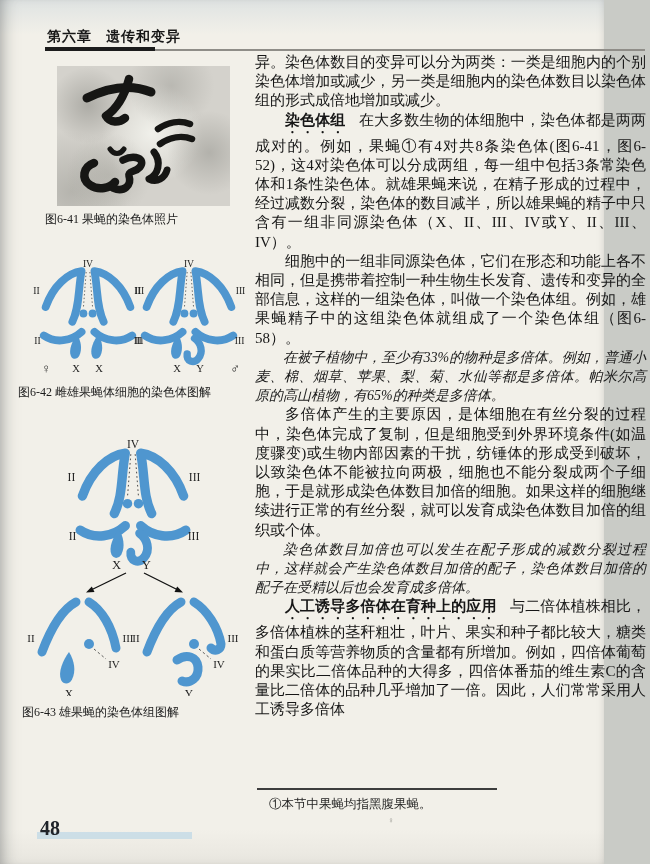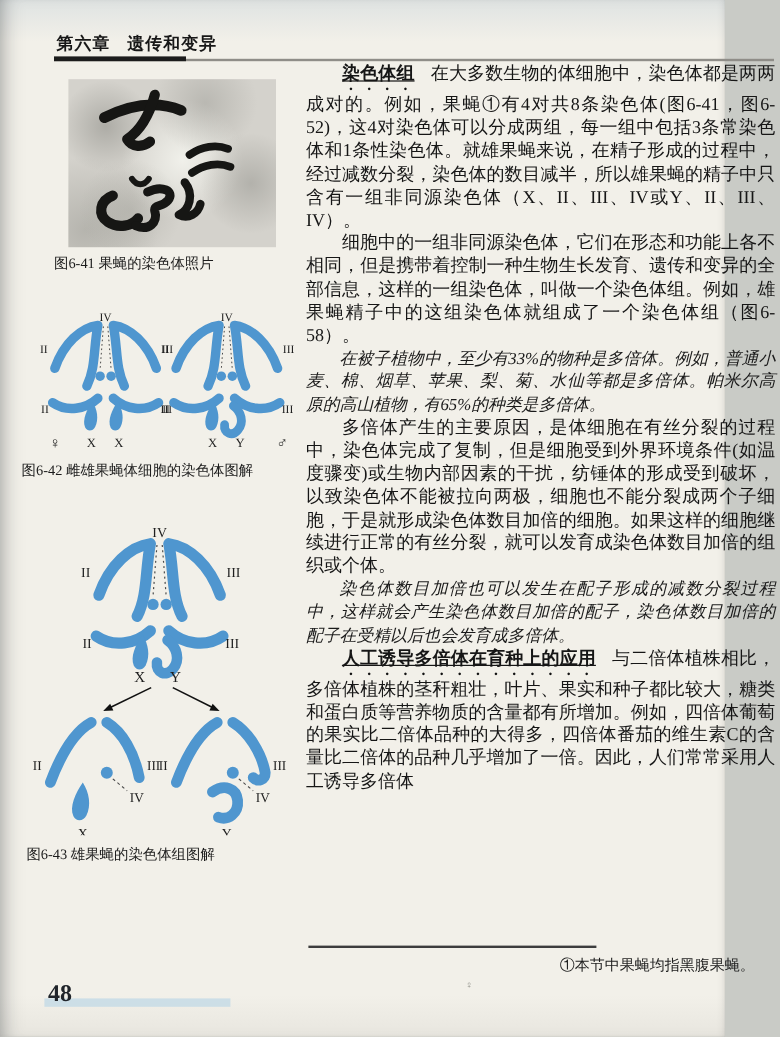--- a/index.html
+++ b/index.html
@@ -58,26 +58,25 @@
     text-align:justify;
   }
   .article p{margin:0;}
   .article p.indent{text-indent:2em;}
   .article p.kai{font-style:italic;font-size:14px;color:#1a1a1a;}
   .lead{
     font-weight:bold;margin-right:0.9em;
     text-emphasis:filled dot #111;
     -webkit-text-emphasis:filled dot #111;
     text-emphasis-position:under right;
-    text-decoration:underline;
     -webkit-text-emphasis-position:under right;
   }
   
   .foot-rule{position:absolute;left:257px;top:788px;width:240px;height:1.5px;background:#3d3d3d;}
-  .footnote{position:absolute;left:269px;top:796px;width:360px;font-size:12.5px;color:#1d1d1d;text-align:right;}
+  .footnote{position:absolute;left:269px;top:796px;width:360px;font-size:12.5px;color:#1d1d1d;}
   .artifact{position:absolute;left:388px;top:816px;font-size:8px;color:#8a8a84;}
   
   .pagenum-stripe{position:absolute;left:37px;top:832px;width:155px;height:7px;background:var(--stripe_blue);opacity:.8;}
   .pagenum{position:absolute;left:40px;top:817px;font-size:20px;font-weight:bold;color:#20242a;}
 </style>
 </head>
 <body>
 
 <div class="page">
 
@@ -188,20 +187,21 @@
       <path class="ch" stroke-width="9" d="M-10,62 C0,55 10,59 11,69 C12,80 3,86 -5,83"></path>
       <text x="-51" y="44" font-size="11" text-anchor="middle">II</text>
       <text x="46" y="44" font-size="11" text-anchor="middle">III</text>
       <text x="32" y="70" font-size="11" text-anchor="middle">IV</text>
       <text x="2" y="100" font-size="11.5" text-anchor="middle">Y</text>
     </g>
   </svg>
   <div class="figcap cap43">图6-43  雄果蝇的染色体组图解</div>
 
   <div class="article">
+      <p class="normal"><span>异。染色体数目的变异可以分为两类：一类是细胞内的个别染色体增加或减少，另一类是细胞内的染色体数目以染色体组的形式成倍地增加或减少。</span></p>
       <p class="normal indent"><span class="lead">染色体组</span><span>在大多数生物的体细胞中，染色体都是两两成对的。例如，果蝇①有4对共8条染色体(图6-41，图6-52)，这4对染色体可以分成两组，每一组中包括3条常染色体和1条性染色体。就雄果蝇来说，在精子形成的过程中，经过减数分裂，染色体的数目减半，所以雄果蝇的精子中只含有一组非同源染色体（X、II、III、IV或Y、II、III、IV）。</span></p>
       <p class="normal indent"><span>细胞中的一组非同源染色体，它们在形态和功能上各不相同，但是携带着控制一种生物生长发育、遗传和变异的全部信息，这样的一组染色体，叫做一个染色体组。例如，雄果蝇精子中的这组染色体就组成了一个染色体组（图6-58）。</span></p>
       <p class="kai indent"><span>在被子植物中，至少有33%的物种是多倍体。例如，普通小麦、棉、烟草、苹果、梨、菊、水仙等都是多倍体。帕米尔高原的高山植物，有65%的种类是多倍体。</span></p>
       <p class="normal indent"><span>多倍体产生的主要原因，是体细胞在有丝分裂的过程中，染色体完成了复制，但是细胞受到外界环境条件(如温度骤变)或生物内部因素的干扰，纺锤体的形成受到破坏，以致染色体不能被拉向两极，细胞也不能分裂成两个子细胞，于是就形成染色体数目加倍的细胞。如果这样的细胞继续进行正常的有丝分裂，就可以发育成染色体数目加倍的组织或个体。</span></p>
       <p class="kai indent"><span>染色体数目加倍也可以发生在配子形成的减数分裂过程中，这样就会产生染色体数目加倍的配子，染色体数目加倍的配子在受精以后也会发育成多倍体。</span></p>
       <p class="normal indent"><span class="lead">人工诱导多倍体在育种上的应用</span><span>与二倍体植株相比，多倍体植株的茎秆粗壮，叶片、果实和种子都比较大，糖类和蛋白质等营养物质的含量都有所增加。例如，四倍体葡萄的果实比二倍体品种的大得多，四倍体番茄的维生素C的含量比二倍体的品种几乎增加了一倍。因此，人们常常采用人工诱导多倍体</span></p>
     </div>
 
   <div class="foot-rule"></div>
   <div class="footnote">①本节中果蝇均指黑腹果蝇。</div>

